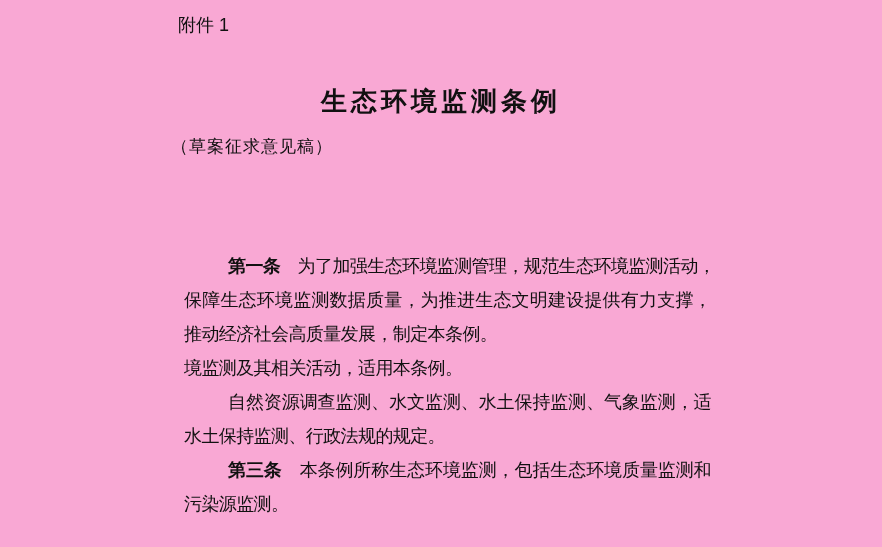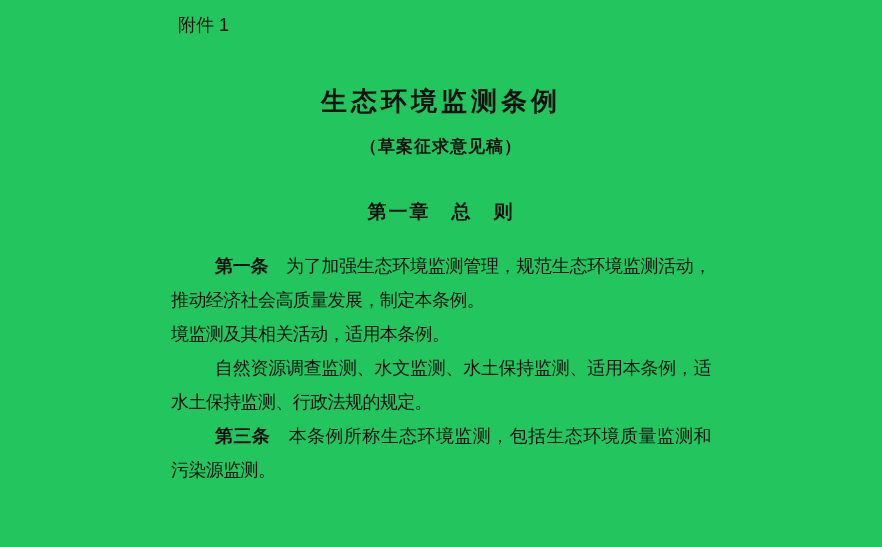--- a/index.html
+++ b/index.html
@@ -4,21 +4,21 @@
 <style>
   html, body {
     margin: 0;
     padding: 0;
     background: #ffffff;
   }
   .page {
     position: relative;
     width: 882px;
     height: 547px;
-    background: #22c55e;
+    background: #f9a8d4;
     overflow: hidden;
     color: #111111;
     font-family: "Liberation Serif", "DejaVu Serif", serif;
   }
   .attachment {
     position: absolute;
     left: 178px;
     top: 13px;
     font-family: "Liberation Sans", "DejaVu Sans", sans-serif;
     font-size: 18px;
@@ -43,26 +43,24 @@
     font-weight: 700;
     letter-spacing: 4px;
     line-height: 30px;
     white-space: nowrap;
   }
   .doc-subtitle {
     position: absolute;
     top: 128px;
     left: 0;
     width: 100%;
-    text-align: center;
     font-size: 17px;
     letter-spacing: 1px;
     line-height: 22px;
     white-space: nowrap;
-    font-weight: bold;
   }
   .chapter {
     position: absolute;
     top: 192px;
     left: 0;
     width: 100%;
     text-align: center;
     font-size: 19px;
     font-weight: 700;
     letter-spacing: 2px;
@@ -77,20 +75,21 @@
   }
   .ln {
     height: 34px;
     line-height: 34px;
     font-size: 18px;
     letter-spacing: -0.6px;
     text-align: justify;
     text-align-last: justify;
     white-space: nowrap;
     overflow: visible;
+    margin-left: 13px;
   }
   .ln.ind {
     padding-left: 44px;
   }
   .ln.end {
     text-align: center;
     text-align-last: left;
   }
   .art {
     font-weight: 700;
@@ -102,33 +101,33 @@
 <div class="page">
 
   <div class="attachment">附件 1</div>
 
   <div class="content">
 
     <div class="doc-title">生态环境监测条例</div>
 
     <div class="doc-subtitle">（草案征求意见稿）</div>
 
-    <div class="chapter">第一章　总　则</div>
 
     <div class="bodytext">
 
       <div class="ln ind"><b class="art">第一条</b><span>　为了加强生态环境监测管理，规范生态环境监测活动，</span></div>
 
+      <div class="ln"><b class="art"></b><span>保障生态环境监测数据质量，为推进生态文明建设提供有力支撑，</span></div>
 
       <div class="ln end"><b class="art"></b><span>推动经济社会高质量发展，制定本条例。</span></div>
 
 
       <div class="ln end"><b class="art"></b><span>境监测及其相关活动，适用本条例。</span></div>
 
-      <div class="ln ind"><b class="art"></b><span>自然资源调查监测、水文监测、水土保持监测、适用本条例，适</span></div>
+      <div class="ln ind"><b class="art"></b><span>自然资源调查监测、水文监测、水土保持监测、气象监测，适</span></div>
 
       <div class="ln end"><b class="art"></b><span>水土保持监测、行政法规的规定。</span></div>
 
       <div class="ln ind"><b class="art">第三条</b><span>　本条例所称生态环境监测，包括生态环境质量监测和</span></div>
 
       <div class="ln end"><b class="art"></b><span>污染源监测。</span></div>
 
     </div>
   </div>
 </div>

